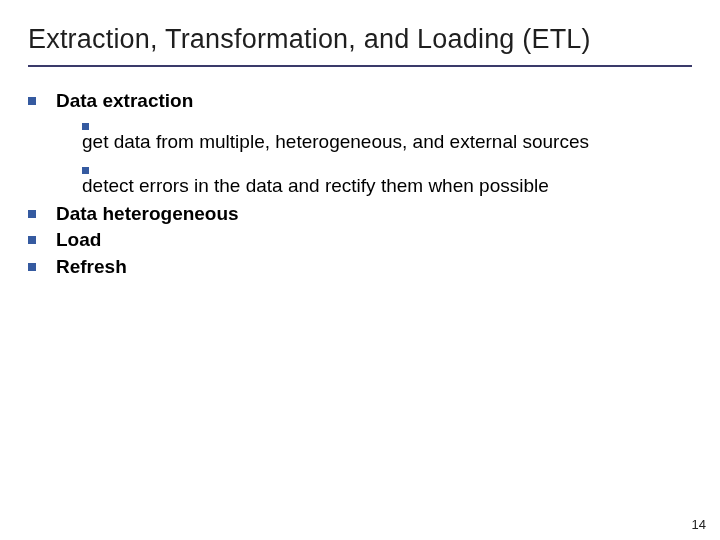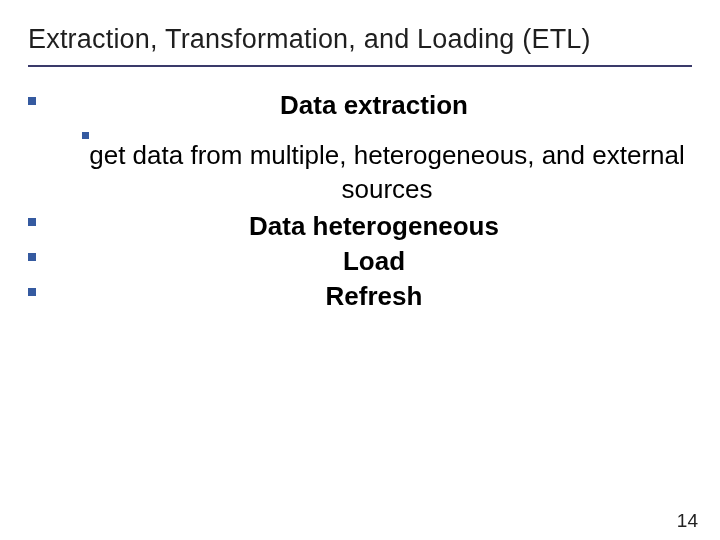--- a/index.html
+++ b/index.html
@@ -21,23 +21,22 @@
   }
   .title {
     font-size: 27px;
     letter-spacing: 0.2px;
     color: #1f1f1f;
     padding-bottom: 10px;
     border-bottom: 2px solid #3a3a6a;
     margin-bottom: 22px;
   }
   .content {
-    font-size: 26px;
+    font-size: 19px;
     line-height: 1.28;
-    text-align: center;
   }
   .l1 {
     display: flex;
     align-items: flex-start;
     margin-bottom: 2px;
   }
   .l2 {
     display: flex;
     align-items: flex-start;
     margin-left: 54px;
@@ -60,23 +59,23 @@
     margin-right: 16px;
   }
   .bold {
     font-weight: bold;
   }
   .txt {
     flex: 1 1 auto;
   }
   .pagenum {
     position: absolute;
-    right: 22px;
+    right: 14px;
     bottom: 8px;
-    font-size: 19px;
+    font-size: 13px;
     color: #222;
   }
 </style>
 </head>
 <body>
 
 <div class="slide">
 
   <div class="title">Extraction, Transformation, and Loading (ETL)</div>
 
@@ -84,20 +83,24 @@
 
     <div class="l1">
       <div class="bullet"></div>
       <div class="txt bold">Data extraction</div>
     </div>
     <div class="l2">
       <div class="bullet"></div>
       <div class="txt">get data from multiple, heterogeneous, and external sources</div>
     </div>
 
+    <div class="l2">
+      <div class="bullet"></div>
+      <div class="txt">detect errors in the data and rectify them when possible</div>
+    </div>
 
     <div class="l1">
       <div class="bullet"></div>
       <div class="txt bold">Data heterogeneous</div>
     </div>
 
     <div class="l1">
       <div class="bullet"></div>
       <div class="txt bold">Load</div>
     </div>

